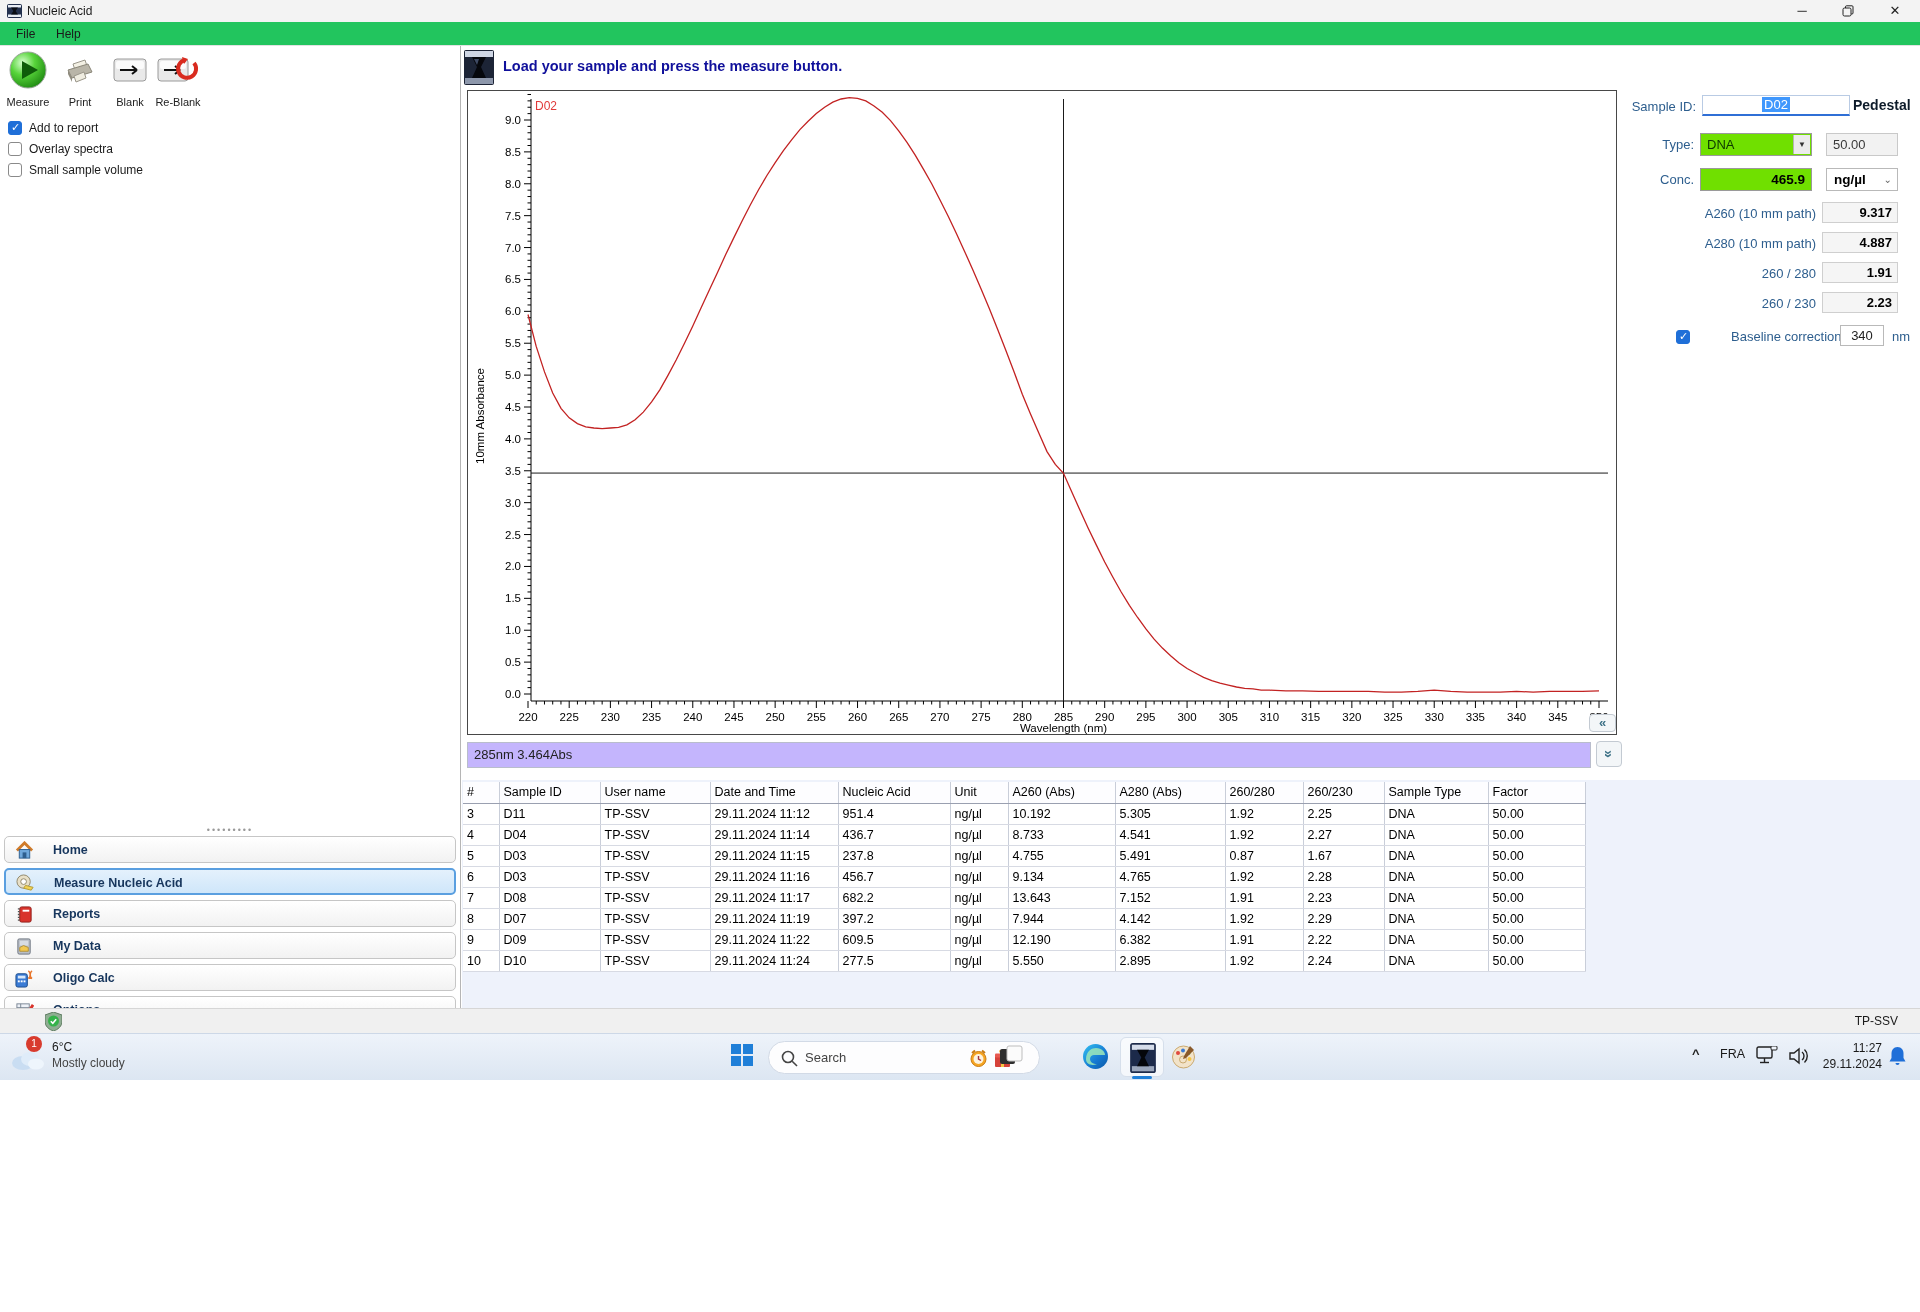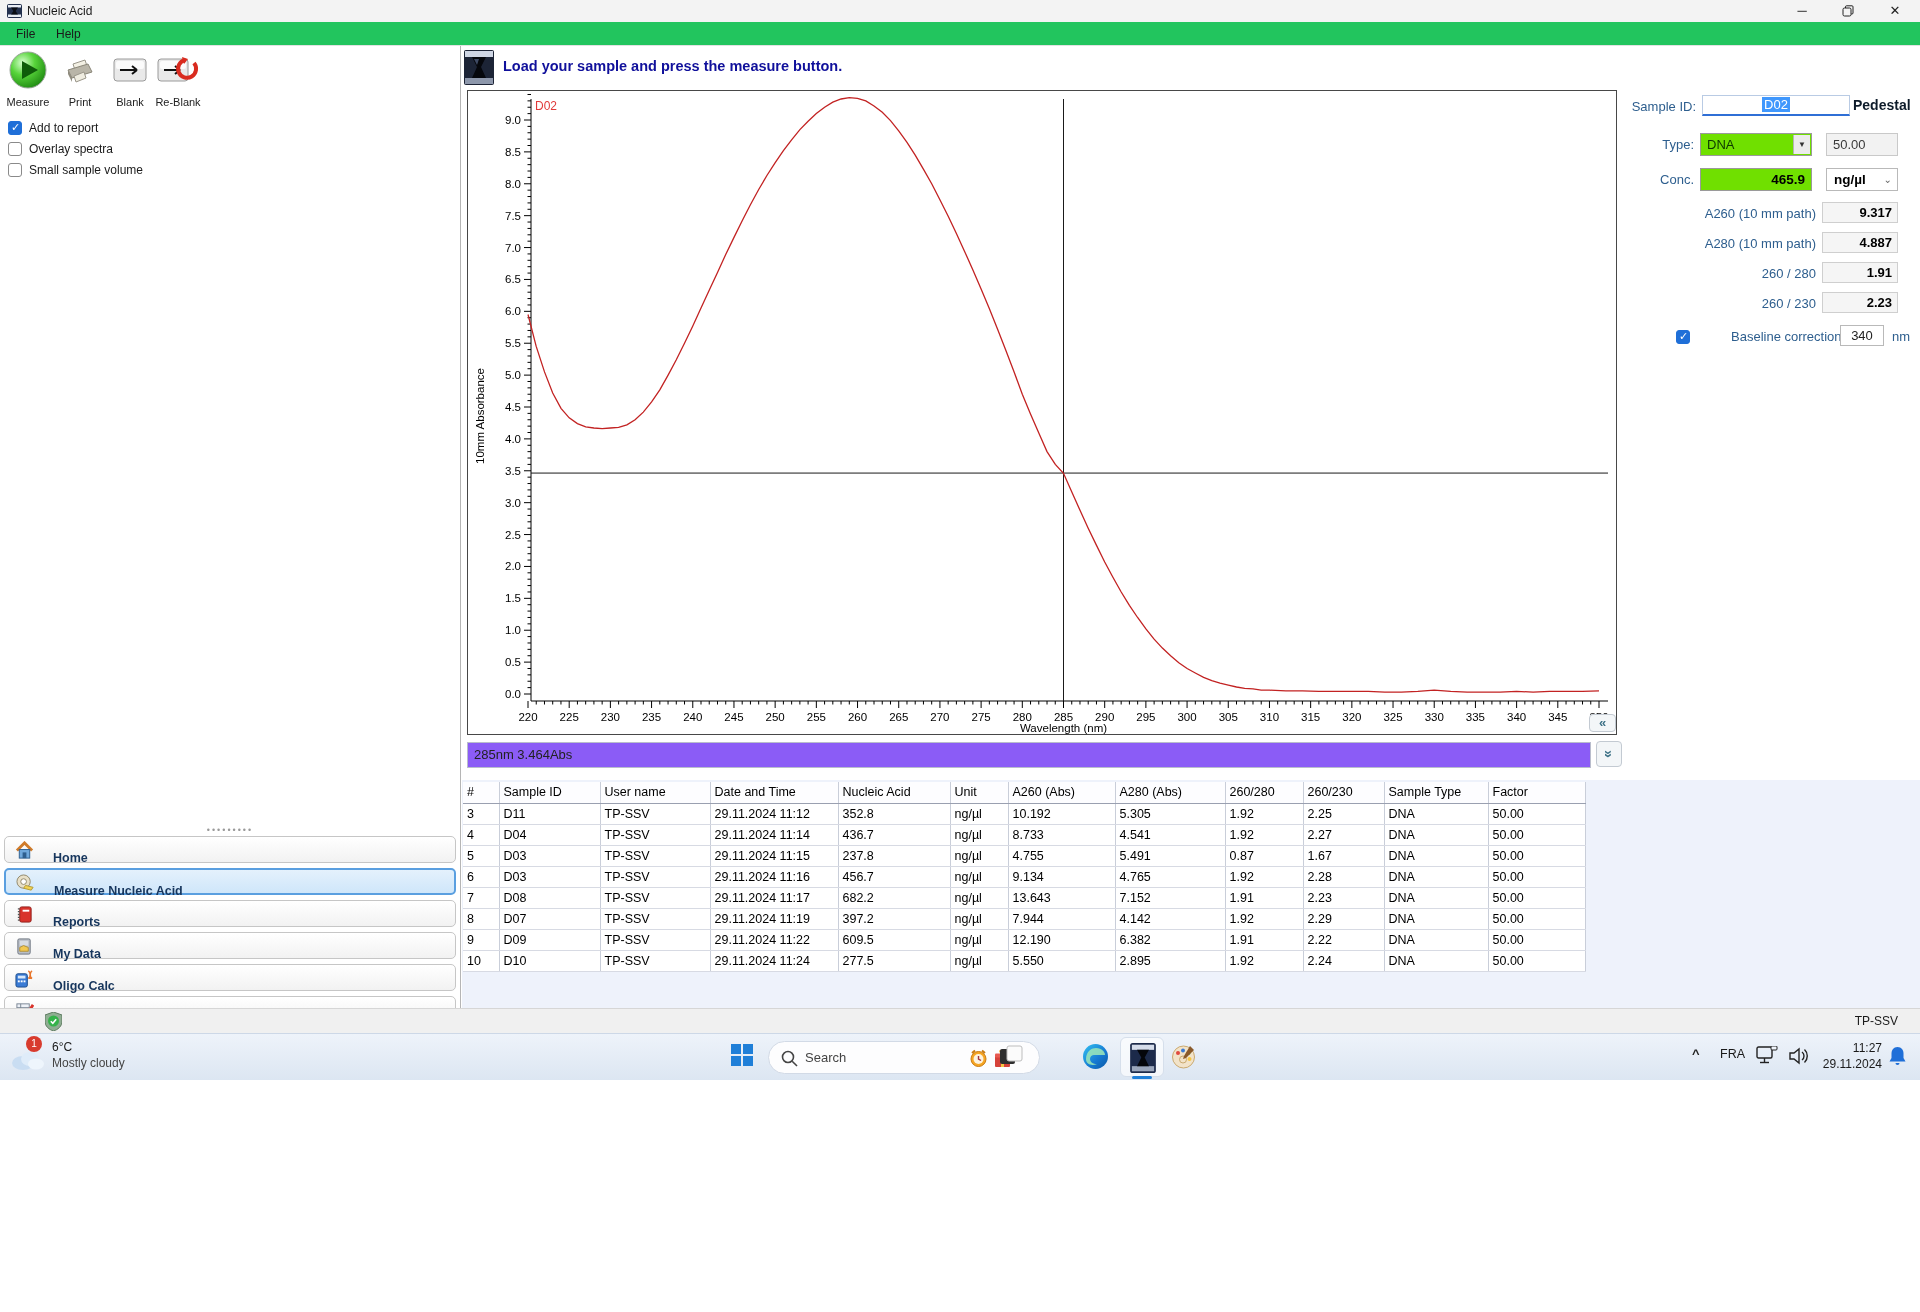--- a/index.html
+++ b/index.html
@@ -32,34 +32,34 @@
 
   #splitter-dots { left:170px; top:779px; width:120px; height:6px; text-align:center;
     color:#9a9a9a; font-size:9px; letter-spacing:2px; }
 
   .navitem { left:4px; width:452px; height:27px; border:1px solid #c6c6c6;
     border-radius:5px; background:linear-gradient(#ffffff,#f2f2f2); }
   .navitem.selected { background:linear-gradient(#e4f1fc,#cfe6fa);
     border:2px solid #5a9fe0; }
   .navitem .nicon { position:absolute; left:10px; top:4px; width:19px; height:19px; }
   .navitem .nlabel { position:absolute; left:48px; top:6px; font-size:12.5px;
-    font-weight:bold; color:#17365d;margin-top:8px; }
+    font-weight:bold; color:#17365d; }
   #nav-footer { left:4px; top:982px; width:452px; height:24px;
     border:1px solid #c6c6c6; background:#f1f1f1; }
   #nav-collapse { position:absolute; right:10px; top:1px; color:#17365d;
     font-weight:bold; font-size:15px; line-height:14px; text-align:center; }
   #nav-collapse .tri { font-size:8px; display:block; line-height:6px; }
 
   
   #banner-icon { left:464px; top:50px; width:30px; height:35px; }
   #banner-text { left:503px; top:58px; font-size:14.5px; font-weight:bold; color:#10109b; }
 
   #chart-box { left:467px; top:90px; width:1150px; height:645px;
     border:1px solid #474747; background:#fff; }
-  #readout { left:467px; top:742px; width:1124px; height:26px; background:#8b5cf6;
+  #readout { left:467px; top:742px; width:1124px; height:26px; background:#c4b5fd;
     border:1px solid #b9bdcc; font-size:13px; color:#222; line-height:24px;
     padding-left:6px; }
   .chart-ctl { background:#f3f6f8; border:1px solid #c3cad2; border-radius:4px;
     color:#3d7186; font-weight:bold; text-align:center; }
   #collapse-left { left:1589px; top:714px; width:27px; height:18px; font-size:13px;
     line-height:16px; }
   #collapse-down { left:1596px; top:741px; width:26px; height:26px; font-size:14px;
     line-height:24px; }
   #collapse-down span { display:inline-block; transform:rotate(90deg); }
 
@@ -634,21 +634,21 @@
           <th style="width:78px">260/280</th>
           <th style="width:81px">260/230</th>
           <th style="width:104px">Sample Type</th>
           <th style="width:97px">Factor</th>
         </tr>
         <tr>
           <td>3</td>
           <td>D11</td>
           <td>TP-SSV</td>
           <td>29.11.2024 11:12</td>
-          <td>352.8</td>
+          <td>951.4</td>
           <td>ng/µl</td>
           <td>10.192</td>
           <td>5.305</td>
           <td>1.92</td>
           <td>2.25</td>
           <td>DNA</td>
           <td>50.00</td>
         </tr>
         <tr>
           <td>4</td>

